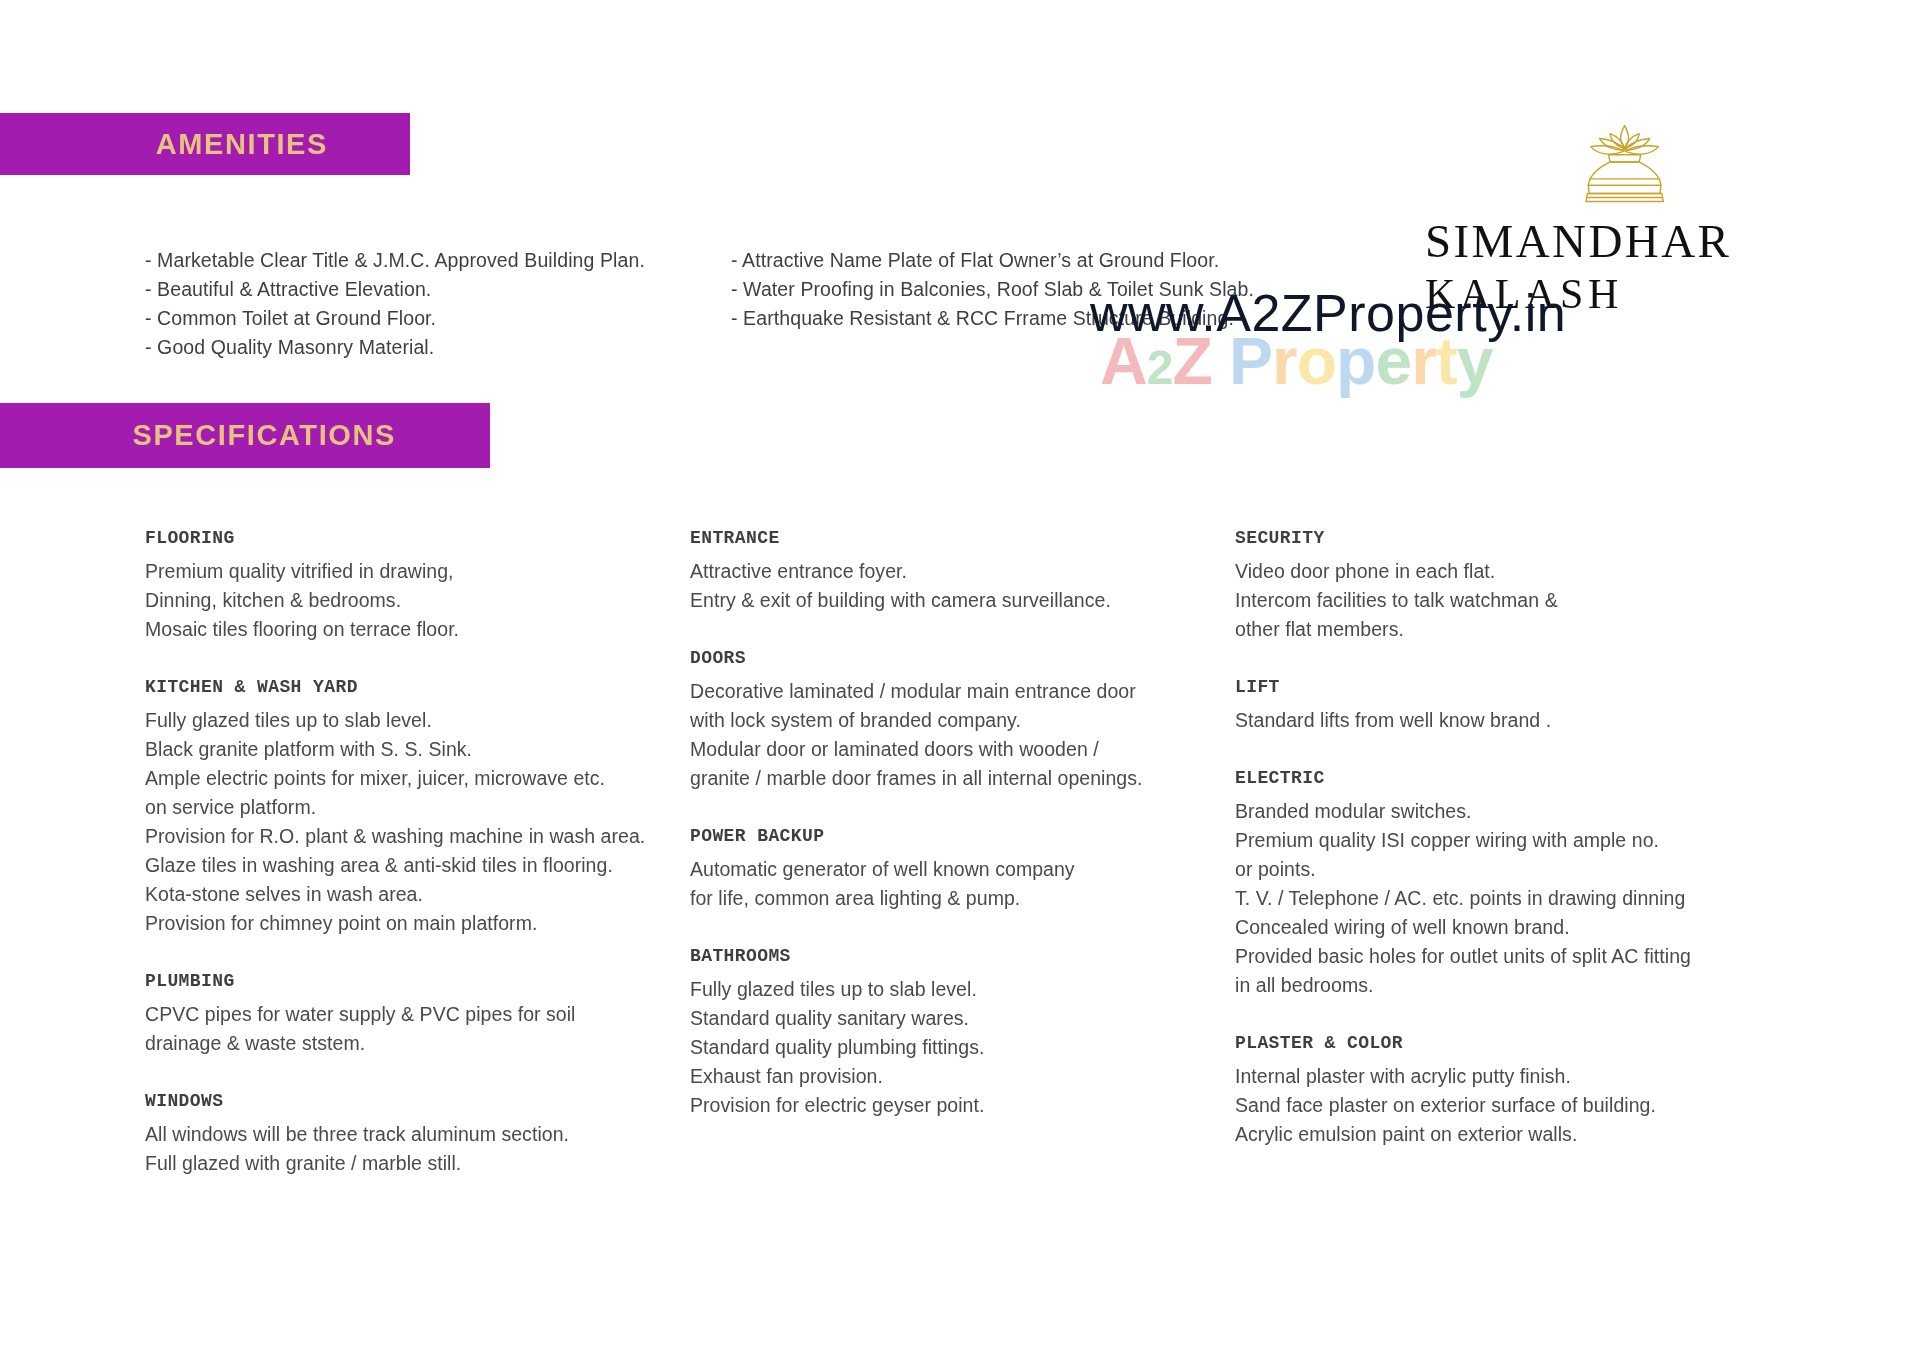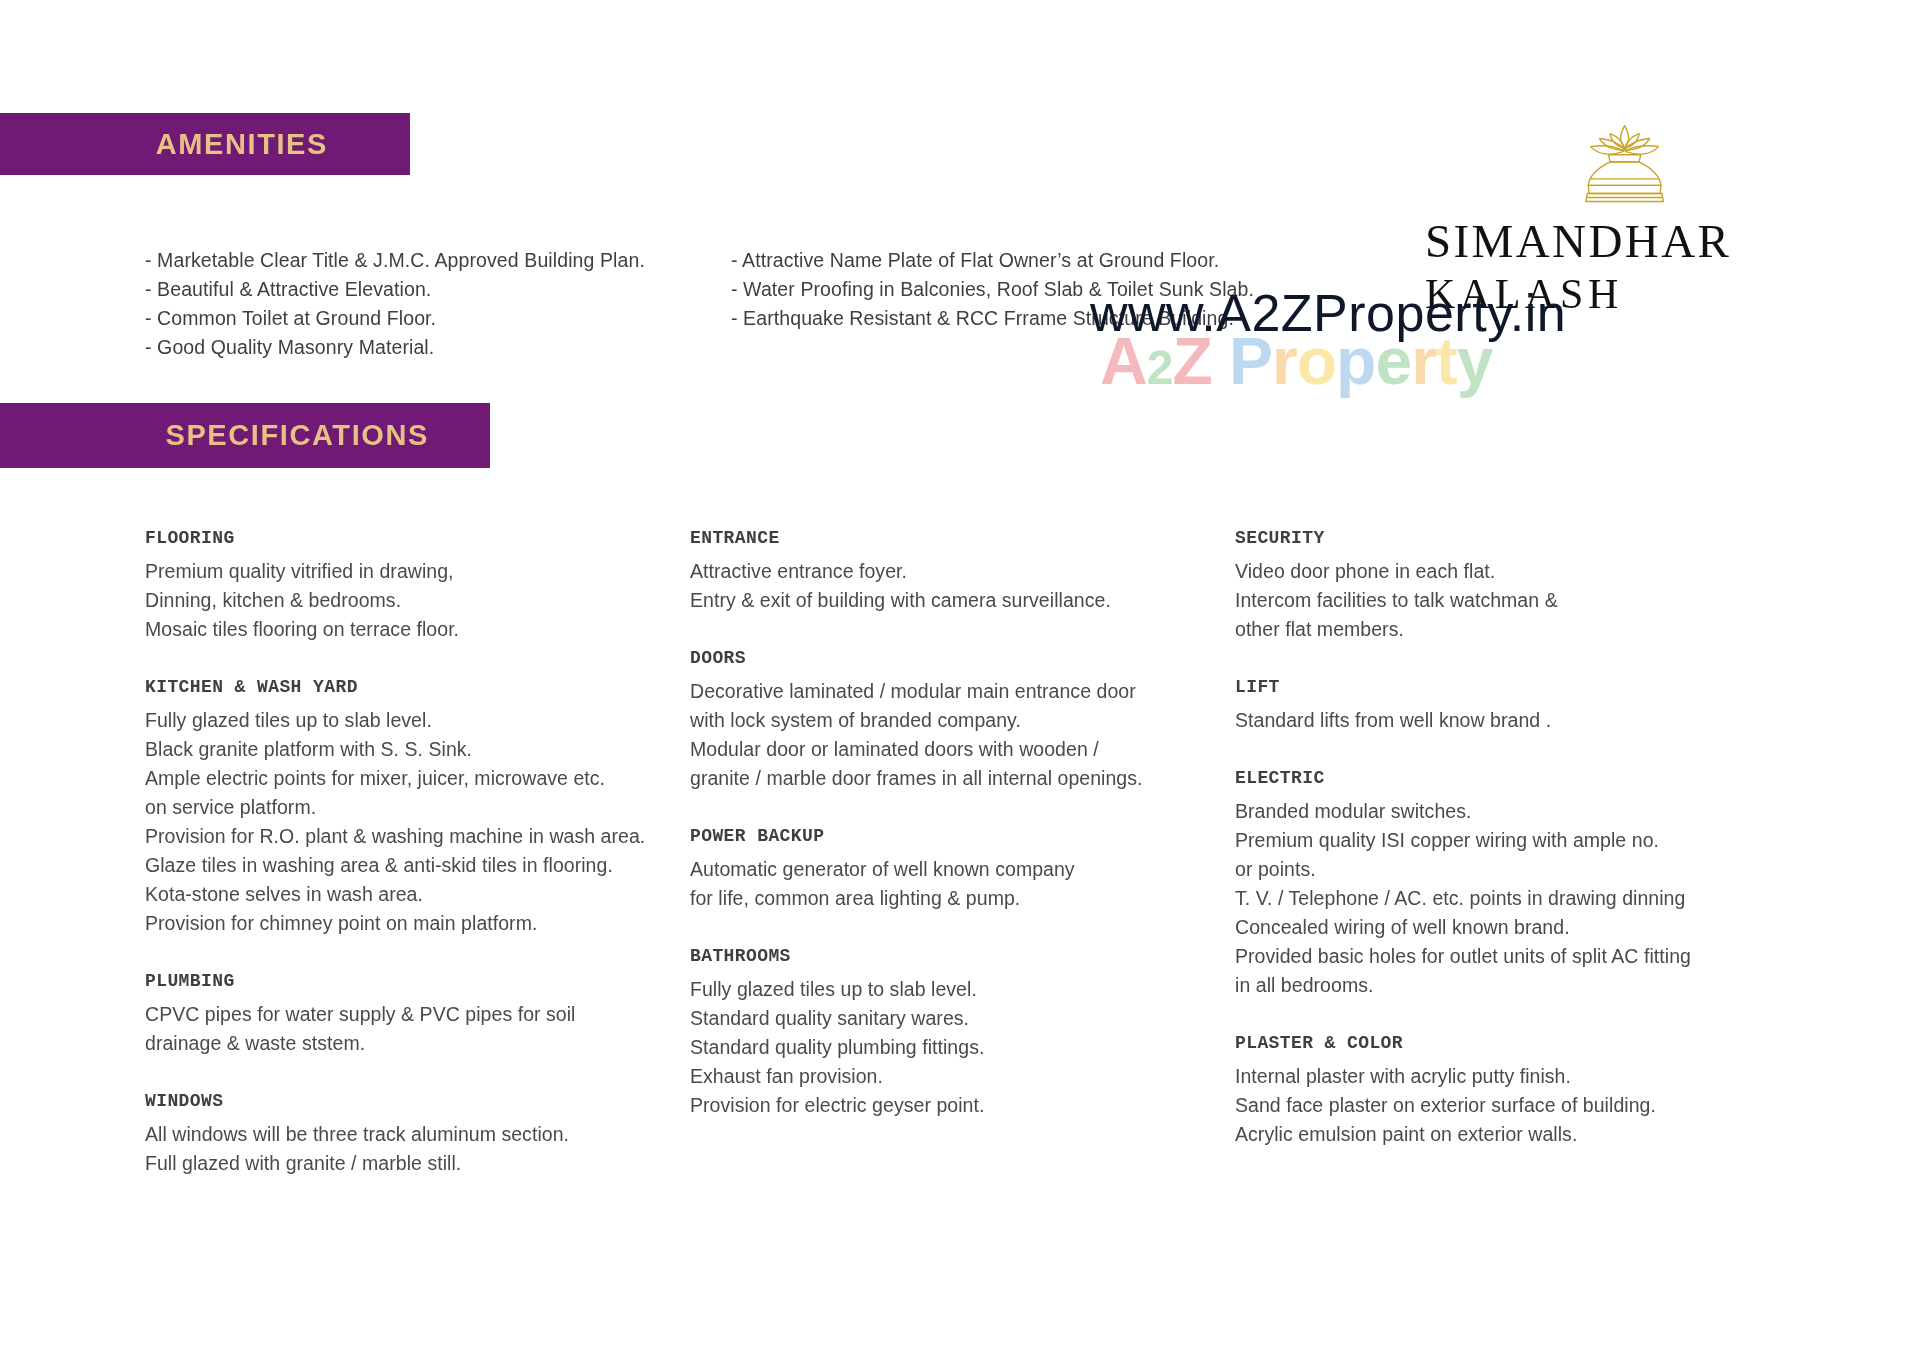--- a/index.html
+++ b/index.html
@@ -11,21 +11,21 @@
     width: 1920px; height: 1357px;
     position: relative;
     font-family: "Liberation Sans", sans-serif;
     overflow: hidden;
   }
 
   
   .section-bar {
     position: absolute;
     left: 0;
-    background: #701a75;
+    background: #a21caf;
     display: flex;
     align-items: center;
     justify-content: flex-end;
   }
   .section-bar .bar-label {
     color: #e6c183;
     font-weight: bold;
     letter-spacing: 1.6px;
     white-space: nowrap;
   }
@@ -35,21 +35,21 @@
     width: 410px;
     height: 62px;
     padding-right: 82px;
   }
   #amenities-bar .bar-label { font-size: 29px; }
 
   #specifications-bar {
     top: 403px;
     width: 490px;
     height: 65px;
-    padding-right: 61px;
+    padding-right: 94px;
   }
   #specifications-bar .bar-label { font-size: 29px; }
 
   
   #amenities-lists {
     position: absolute;
     top: 246px;
     left: 145px;
     width: 1160px;
     display: flex;

